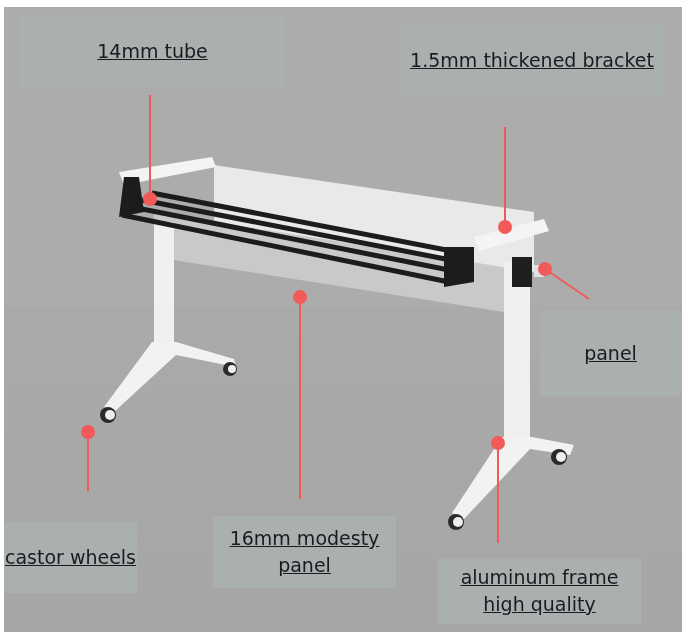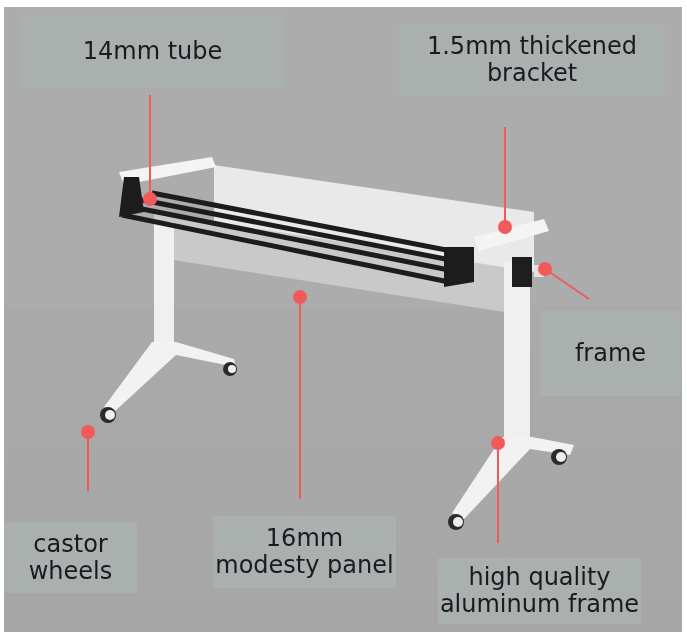--- a/index.html
+++ b/index.html
@@ -1,19 +1,19 @@
 <!DOCTYPE html>
 <html><head>
 <meta charset="utf-8">
 <style>
   html, body { margin:0; padding:0; background:#ffffff; }
   body { width:687px; height:636px; position:relative; overflow:hidden; font-family:"DejaVu Sans", sans-serif; }
   .canvas { position:absolute; left:4px; top:7px; width:678px; height:625px; background:#acacac; overflow:hidden; }
   .floor { position:absolute; left:0; top:300px; width:678px; height:325px; background:linear-gradient(#aaaaaa,#a6a6a6); }
-  .label-box { position:absolute; background:#a9b0ae; display:flex; align-items:center; justify-content:center; text-align:center; color:#1a1a22; font-size:24px; line-height:27px; }
+  .label-box { position:absolute; background:#a9b0ae; display:flex; align-items:center; justify-content:center; text-align:center; color:#1a1a22; font-size:19px; line-height:27px;text-decoration:underline; }
   svg.art { position:absolute; left:0; top:0; }
 </style>
 </head>
 <body>
 
 <div class="canvas">
   <div class="floor"></div>
 
   <svg class="art" width="678" height="625" viewBox="0 0 678 625">
 
@@ -67,27 +67,27 @@
 
 <div class="label-box" style="left:20px; top:15px; width:265px; height:73px;">
   <span>14mm tube</span>
 </div>
 
 <div class="label-box" style="left:399px; top:24px; width:266px; height:72px;">
   <span>1.5mm thickened bracket</span>
 </div>
 
 <div class="label-box" style="left:540px; top:311px; width:141px; height:85px;">
-  <span>frame</span>
+  <span>panel</span>
 </div>
 
 <div class="label-box" style="left:4px; top:522px; width:133px; height:71px;text-align:center;">
   <span>castor wheels</span>
 </div>
 
 <div class="label-box" style="left:213px; top:516px; width:183px; height:72px; flex-direction:column;">
   <span>16mm modesty panel</span>
 </div>
 
 <div class="label-box" style="left:438px; top:558px; width:203px; height:66px; flex-direction:column;">
+  <span>aluminum frame</span>
   <span>high quality</span>
-  <span>aluminum frame</span>
 </div>
 
 </body></html>

